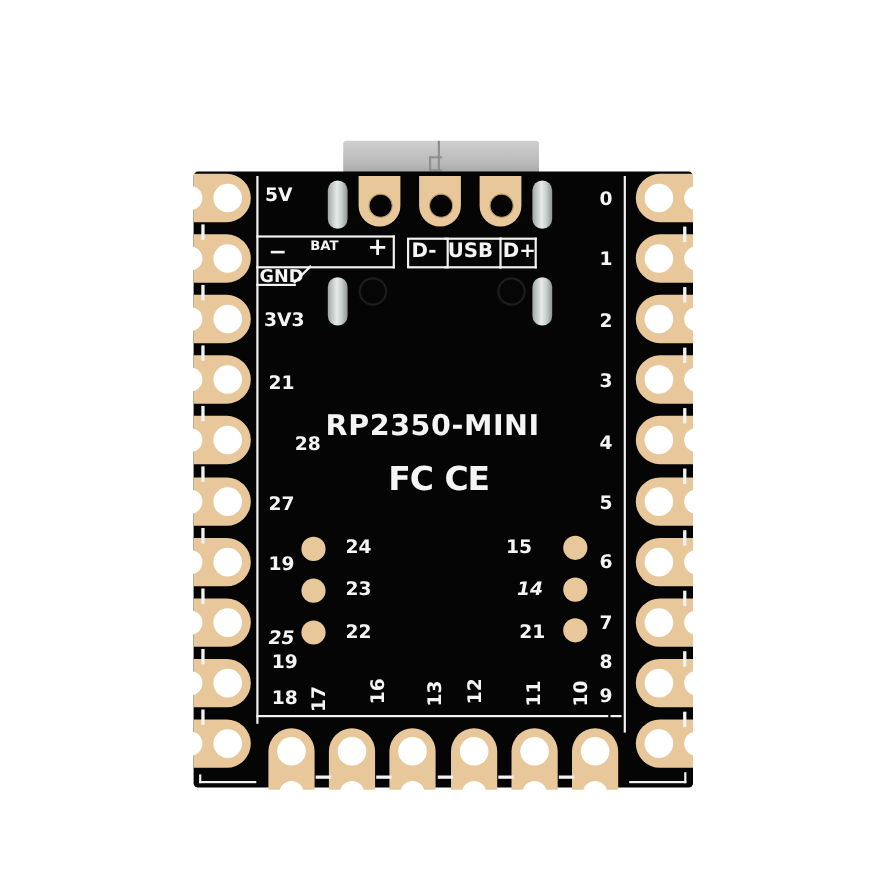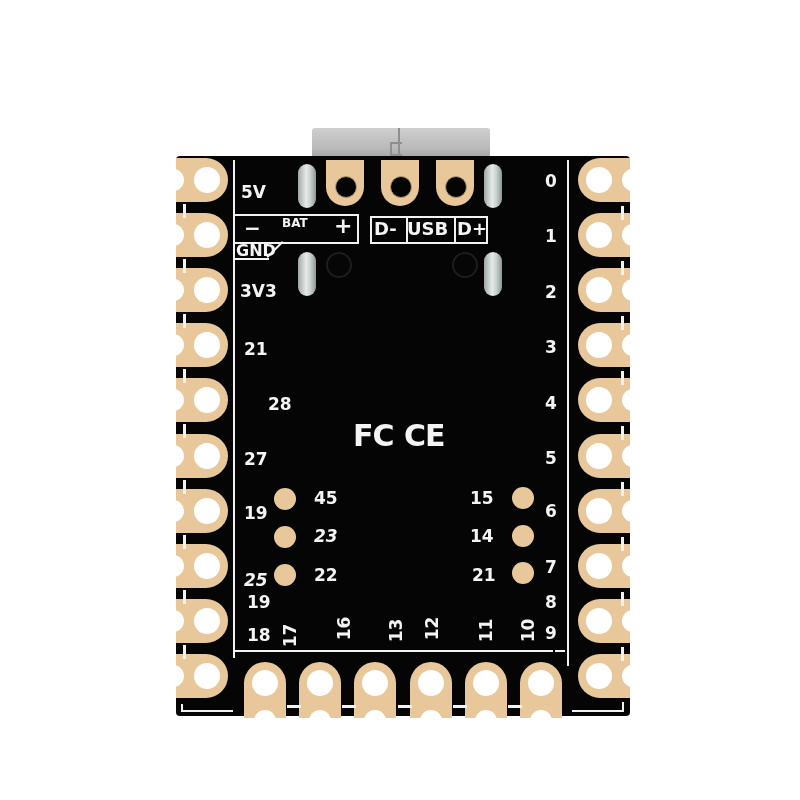--- a/index.html
+++ b/index.html
@@ -230,21 +230,21 @@
       <div class="hole"></div>
       <div class="half"></div>
     </div>
 
   <div class="tick-h" style="left:287px;top:705px;"></div>
   <div class="tick-h" style="left:342px;top:705px;"></div>
   <div class="tick-h" style="left:398px;top:705px;"></div>
   <div class="tick-h" style="left:453px;top:705px;"></div>
   <div class="tick-h" style="left:508px;top:705px;"></div>
 
-  <span class="lbl" style="left:241px;top:184px;text-align:right;">5V</span>
+  <span class="lbl" style="left:241px;top:170px;text-align:right;">5V</span>
   <span class="lbl" style="left:236px;top:243px;font-size:16px;">GND</span>
   <span class="lbl" style="left:240px;top:283px;">3V3</span>
   <span class="lbl" style="left:244px;top:341px;">21</span>
   <span class="lbl" style="left:244px;top:396px;margin-left:24px;">28</span>
   <span class="lbl" style="left:244px;top:451px;">27</span>
   <span class="lbl" style="left:244px;top:505px;">19</span>
   <span class="lbl" style="left:244px;top:572px;font-style:italic;">25</span>
   <span class="lbl" style="left:247px;top:594px;">19</span>
   <span class="lbl" style="left:247px;top:627px;">18</span>
 
@@ -259,30 +259,31 @@
   <span class="lbl" style="left:545px;top:594px;">8</span>
   <span class="lbl" style="left:545px;top:625px;">9</span>
 
   <span class="lbl rot" style="left:279px;top:627px;">17</span>
   <span class="lbl rot" style="left:333px;top:620px;">16</span>
   <span class="lbl rot" style="left:385px;top:622px;">13</span>
   <span class="lbl rot" style="left:421px;top:620px;">12</span>
   <span class="lbl rot" style="left:475px;top:622px;">11</span>
   <span class="lbl rot" style="left:517px;top:622px;">10</span>
 
+  <span class="title">RP2350-MINI</span>
   <span class="cert" style="left:353px;">FC</span>
   <span class="cert" style="left:404px;">CE</span>
 
   <div class="test-pad" style="left:274px;top:488px;"></div>
   <div class="test-pad" style="left:274px;top:526px;"></div>
   <div class="test-pad" style="left:274px;top:564px;"></div>
-  <span class="lbl" style="left:314px;top:490px;">45</span>
-  <span class="lbl" style="left:314px;top:528px;font-style:italic;">23</span>
+  <span class="lbl" style="left:314px;top:490px;">24</span>
+  <span class="lbl" style="left:314px;top:528px;">23</span>
   <span class="lbl" style="left:314px;top:567px;">22</span>
 
   <div class="test-pad" style="left:512px;top:487px;"></div>
   <div class="test-pad" style="left:512px;top:525px;"></div>
   <div class="test-pad" style="left:512px;top:562px;"></div>
-  <span class="lbl" style="left:470px;top:490px;">15</span>
-  <span class="lbl" style="left:470px;top:528px;">14</span>
+  <span class="lbl" style="left:460px;top:490px;">15</span>
+  <span class="lbl" style="left:470px;top:528px;font-style:italic;">14</span>
   <span class="lbl" style="left:472px;top:567px;">21</span>
 
 </div>
 
 </body></html>

